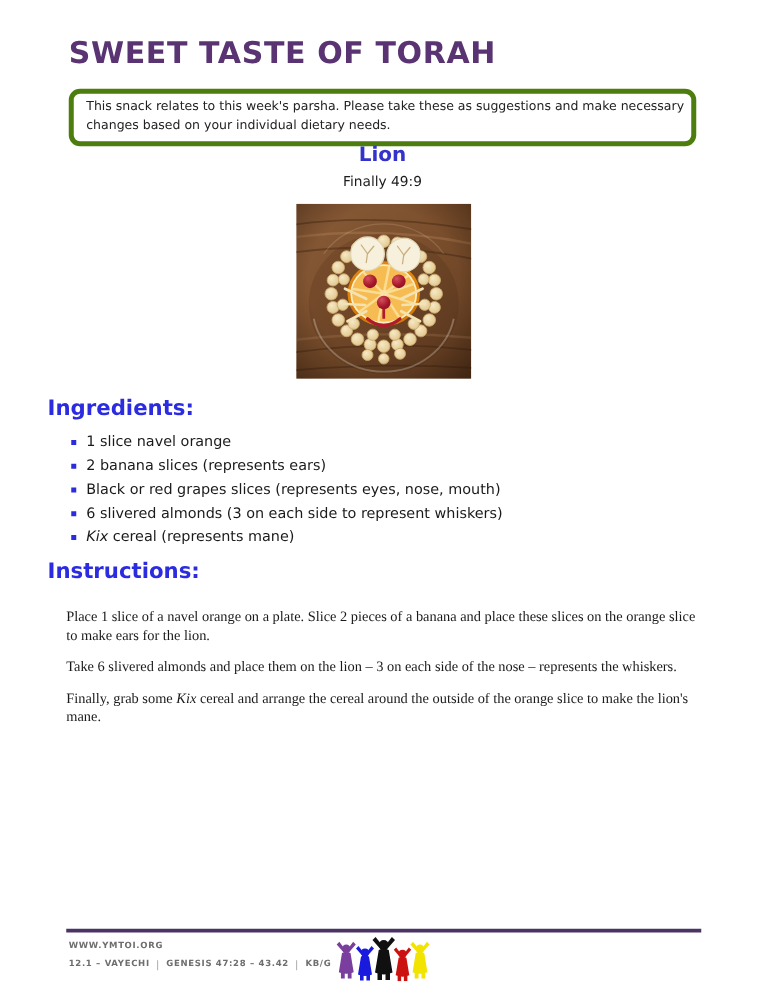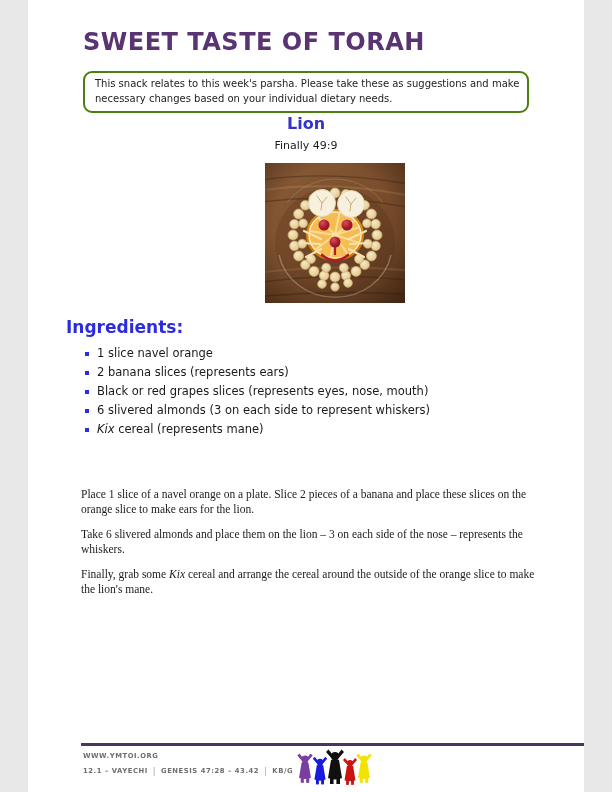--- a/index.html
+++ b/index.html
@@ -6,30 +6,30 @@
     --title-purple:#5a3472;
     --heading-blue:#2b2be0;
     --lion-blue:#3333cc;
     --footer-rule:#4b3364;
     --bullet-blue:#2b2be0;
     --footer-text:#6e6e6e;
     --body-text:#1a1a1a;
   }
   html,body{margin:0;padding:0;background:#e8e8e8;}
   .page{
-    position:relative;width:556px;height:792px;margin:0 auto;background:#ffffff;
+    position:relative;width:612px;height:792px;margin:0 auto;background:#ffffff;
     font-family:"DejaVu Sans", sans-serif;color:var(--body-text);overflow:hidden;
   }
   .doc-title{
     position:absolute;left:55px;top:28px;font-size:24px;font-weight:800;
     color:var(--title-purple);letter-spacing:.5px;
   }
   .note-box{
     position:absolute;left:55px;right:55px;top:71px;
-    border:2px solid #4d7c0f;border-radius:9px;padding:4px 0 5px 10px;
+    border:4px solid #4d7c0f;border-radius:9px;padding:4px 0 5px 10px;
     font-size:10px;line-height:1.45;color:#222;background:#fff;box-sizing:border-box;
   }
   .recipe-name{
     position:absolute;left:0;right:0;top:114px;text-align:center;
     font-size:16px;font-weight:bold;color:var(--lion-blue);
   }
   .recipe-verse{
     position:absolute;left:0;right:0;top:139px;text-align:center;
     font-size:11px;color:#1c1c1c;
   }
@@ -217,20 +217,21 @@
 
   <div class="section-heading" id="ingredients-heading">Ingredients:</div>
   <ul class="ingredient-list" id="ingredient-list">
       <li><span>1 slice navel orange</span></li>
       <li><span>2 banana slices (represents ears)</span></li>
       <li><span>Black or red grapes slices (represents eyes, nose, mouth)</span></li>
       <li><span>6 slivered almonds (3 on each side to represent whiskers)</span></li>
       <li><em>Kix</em><span> cereal (represents mane)</span></li>
     </ul>
 
+  <div class="section-heading" id="instructions-heading">Instructions:</div>
   <div class="instructions-body" id="instructions-body">
       <p><span>Place 1 slice of a navel orange on a plate. Slice 2 pieces of a banana and place these slices on the orange slice to make ears for the lion.</span></p>
       <p><span>Take 6 slivered almonds and place them on the lion – 3 on each side of the nose – represents the whiskers.</span></p>
       <p><span>Finally, grab some </span><em>Kix</em><span> cereal and arrange the cereal around the outside of the orange slice to make the lion's mane.</span></p>
     </div>
 
   <div class="footer-rule"></div>
 
   <div class="footer-left">
     <div class="footer-line">WWW.YMTOI.ORG</div>

